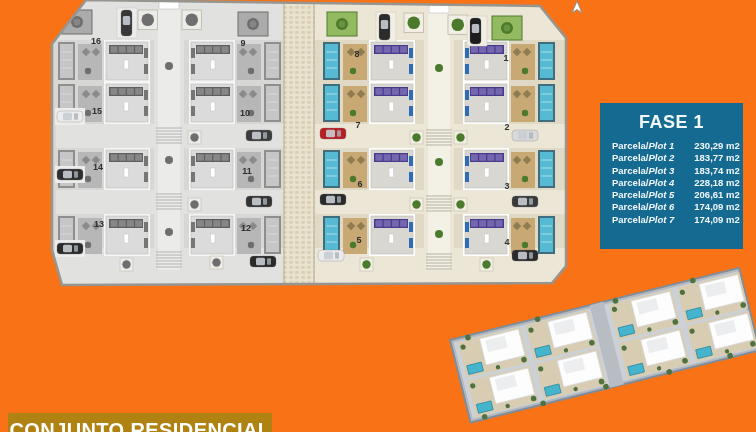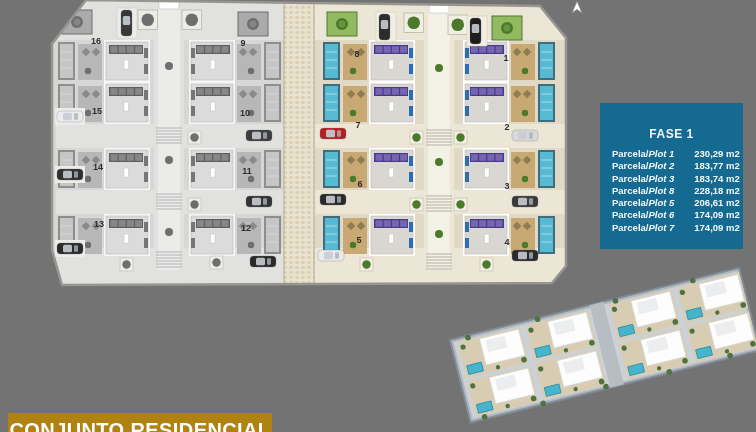--- a/index.html
+++ b/index.html
@@ -1,22 +1,22 @@
 <!DOCTYPE html>
 <html style="--legend-bg: #156a91; --banner-bg: #b08211; --car-red: #b51f23; --plan-stroke: #97958f; --cobble: #e9e2cf;"><head>
 <meta charset="utf-8">
 <style>
   html,body{margin:0;padding:0;background:#fff;}
-  .canvas{position:relative;width:756px;height:432px;background:#737373;overflow:hidden;
+  .canvas{position:relative;width:756px;height:432px;background:#f97316;overflow:hidden;
           font-family:"Liberation Sans",sans-serif;}
   #plan-svg{position:absolute;left:0;top:0;}
   .plotnum{font:bold 9px "Liberation Sans",sans-serif;fill:#2f2f2f;}
   .legend{position:absolute;left:600px;top:103px;width:143px;height:146px;
           background:var(--legend-bg,#156a91);color:#f2f8fb;}
-  .legend-title{font-weight:bold;font-size:12px;text-align:center;margin-top:24px;letter-spacing:.5px;}
+  .legend-title{font-weight:bold;font-size:18px;text-align:center;margin-top:9px;letter-spacing:.5px;}
   .legend-rows{margin:7px 0 0 12px;}
   .lrow{display:flex;justify-content:space-between;font-size:9.5px;font-weight:bold;line-height:12.3px;}
   .lrow-name{font-style:italic;}
   .lrow-area{text-align:center;min-width:52px;}
   .banner{position:absolute;left:8px;top:413px;width:264px;height:40px;
           background:var(--banner-bg,#b08211);color:#ffffff;font-weight:bold;font-size:20px;
           text-align:center;padding-top:6px;letter-spacing:.4px;box-sizing:border-box;}
 </style>
 </head>
 <body>
@@ -284,21 +284,21 @@
       <span class="lrow-label"><span class="lrow-prefix">Parcela/</span><span class="lrow-name">Plot 2</span></span>
       <span class="lrow-area">183,77 m2</span>
     </div>
 
     <div class="lrow">
       <span class="lrow-label"><span class="lrow-prefix">Parcela/</span><span class="lrow-name">Plot 3</span></span>
       <span class="lrow-area">183,74 m2</span>
     </div>
 
     <div class="lrow">
-      <span class="lrow-label"><span class="lrow-prefix">Parcela/</span><span class="lrow-name">Plot 8</span></span>
+      <span class="lrow-label"><span class="lrow-prefix">Parcela/</span><span class="lrow-name">Plot 4</span></span>
       <span class="lrow-area">228,18 m2</span>
     </div>
 
     <div class="lrow">
       <span class="lrow-label"><span class="lrow-prefix">Parcela/</span><span class="lrow-name">Plot 5</span></span>
       <span class="lrow-area">206,61 m2</span>
     </div>
 
     <div class="lrow">
       <span class="lrow-label"><span class="lrow-prefix">Parcela/</span><span class="lrow-name">Plot 6</span></span>

